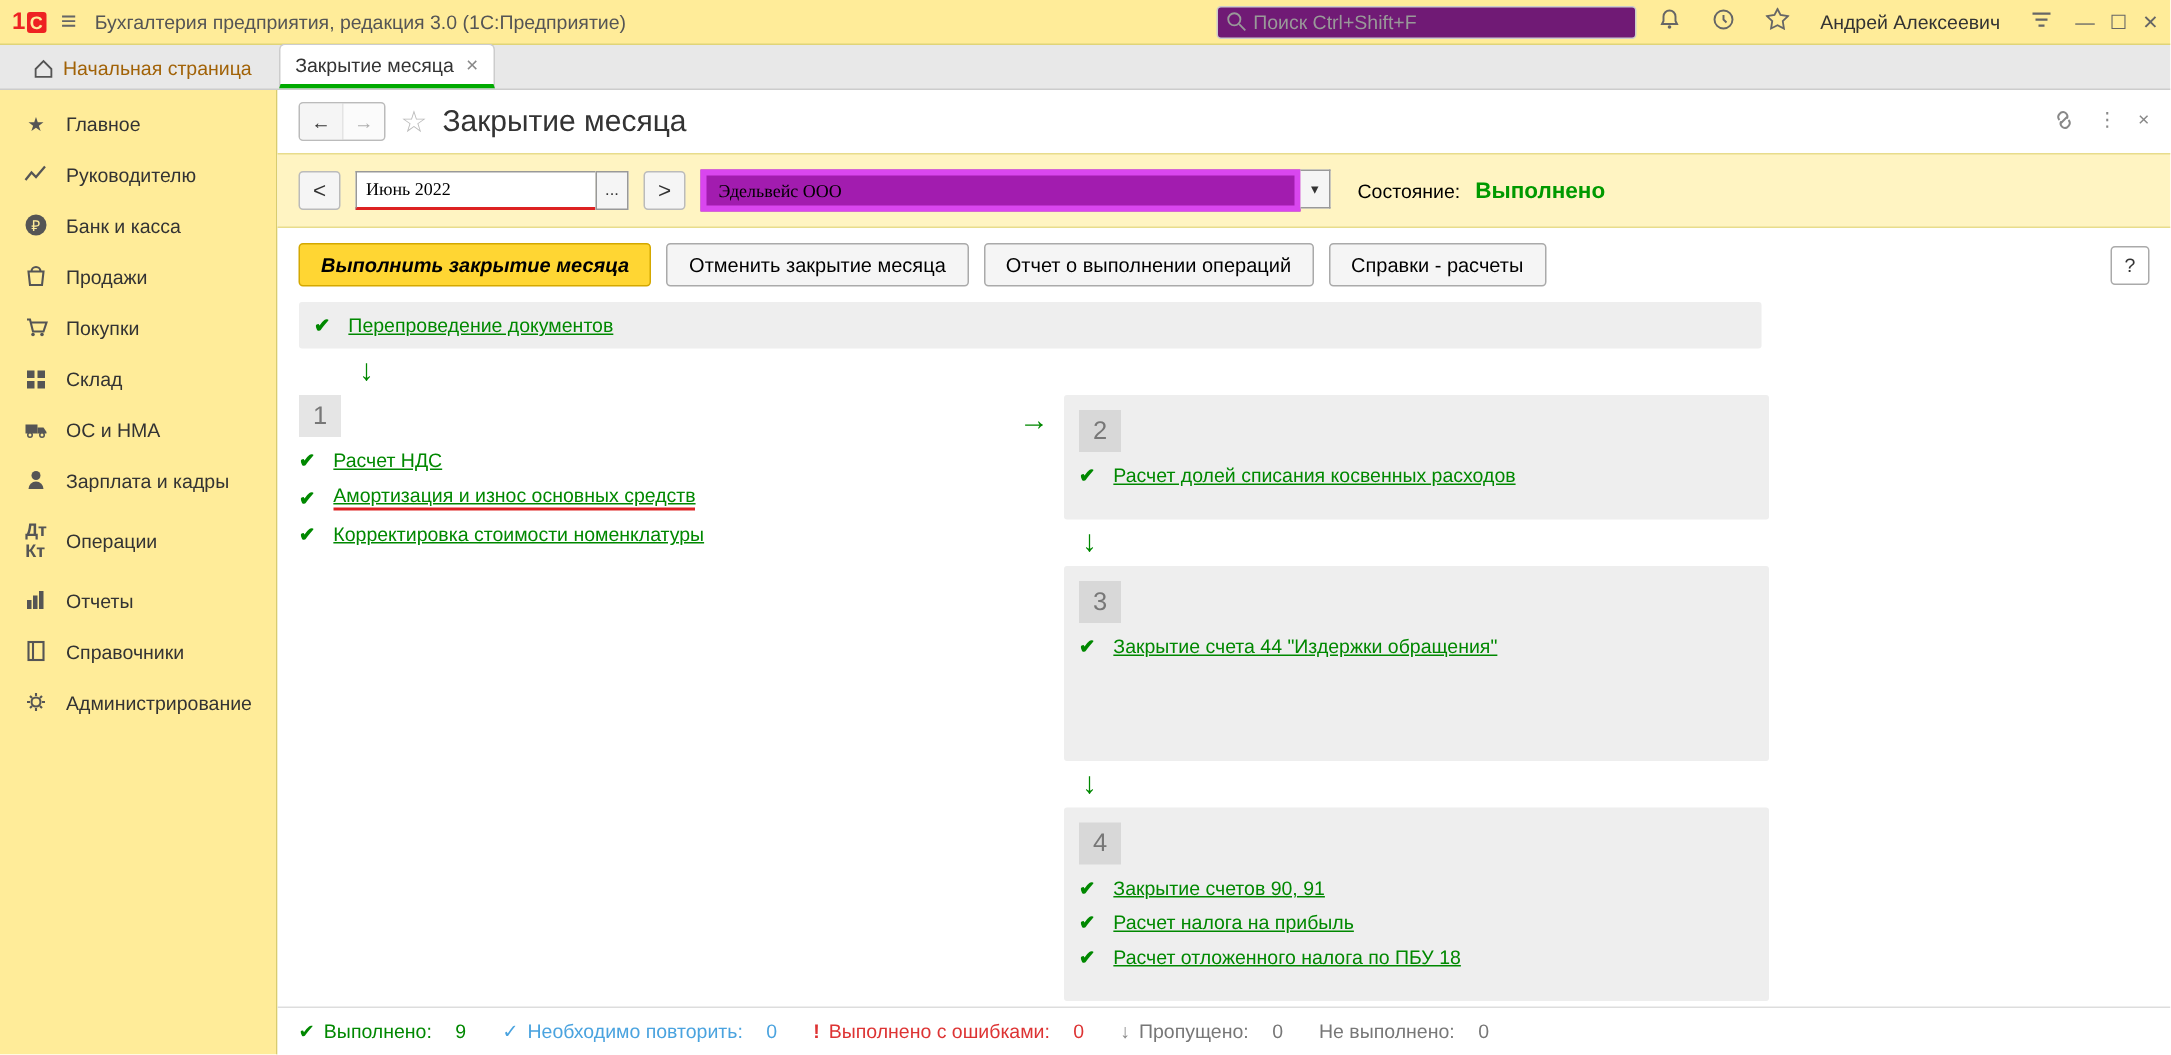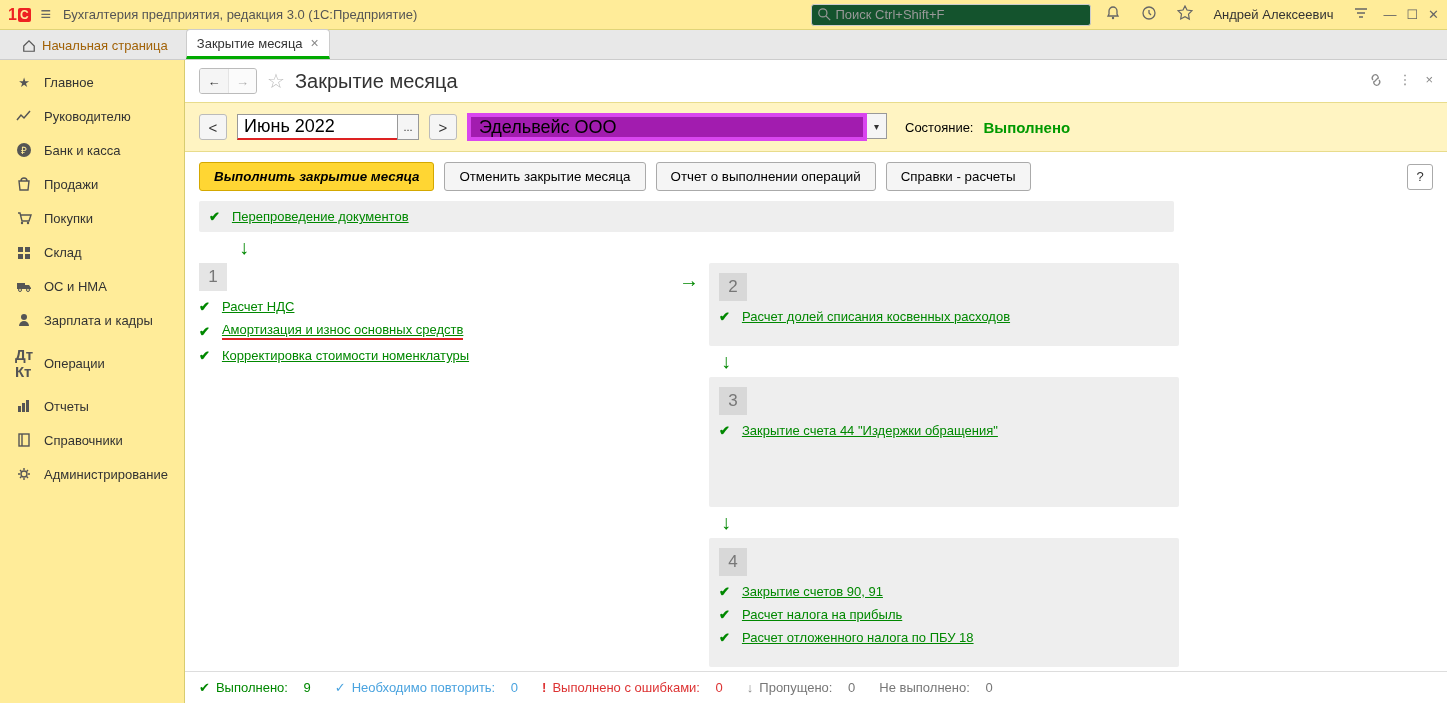--- a/index.html
+++ b/index.html
@@ -2,21 +2,21 @@
 <html><head>
 <meta charset="utf-8">
 <style>
 * { box-sizing: border-box; margin: 0; padding: 0; }
 body { font-family: Arial, sans-serif; font-size: 13px; color: #333; background: #fff; overflow: hidden; }
 
 .titlebar { height: 30px; background: #ffec99; display: flex; align-items: center; padding: 0 8px; border-bottom: 1px solid #e0d478; }
 .logo-1c { color: #e22; font-weight: bold; font-size: 16px; margin-right: 10px; display: flex; align-items: center; }
 .burger-icon { margin-right: 12px; color: #666; font-size: 18px; cursor: pointer; }
 .app-title { color: #555; flex: 0 0 auto; }
-.search-box { margin-left: auto; width: 280px; height: 22px; background: #14532d; border: 1px solid #ccc; border-radius: 3px; display: flex; align-items: center; padding: 0 6px; color: #999; }
+.search-box { margin-left: auto; width: 280px; height: 22px; background: #701a75; border: 1px solid #ccc; border-radius: 3px; display: flex; align-items: center; padding: 0 6px; color: #999; }
 .search-box svg { margin-right: 4px; }
 .title-icons { display: flex; align-items: center; gap: 20px; margin-left: 14px; color: #666; }
 .title-icons .ic { cursor: pointer; }
 .user-name { color: #333; }
 .win-controls { display: flex; gap: 10px; margin-left: 14px; color: #666; }
 
 .tabs-bar { height: 30px; background: #e8e8e8; display: flex; align-items: flex-end; padding: 0 8px; border-bottom: 1px solid #ccc; }
 .tab-home { display: flex; align-items: center; padding: 6px 14px; color: #a16207; cursor: pointer; }
 .tab-home svg { margin-right: 6px; }
 .tab { background: #fff; border: 1px solid #ccc; border-bottom: 3px solid #0a0; padding: 5px 10px; display: flex; align-items: center; border-radius: 4px 4px 0 0; margin-left: 4px; }
@@ -73,21 +73,21 @@
 .spacer-col { width: 40px; display: flex; justify-content: center; }
 
 .status-bar { border-top: 1px solid #ddd; padding: 8px 14px; display: flex; align-items: center; gap: 24px; font-size: 13px; }
 .st { display: flex; align-items: center; gap: 6px; }
 .st.green { color: #080; }
 .st.info { color: #4aa3df; }
 .st.err { color: #d33; }
 .st.gray { color: #777; }
 .dim-ic { color: #888; font-weight: bold; }
 
-input { font-family: Liberation Sans, sans-serif; font-size: 18px; }
+input { font-family: Liberation Serif, serif; font-size: 12px; }
 </style>
 </head>
 <body>
 
 <div class="titlebar">
   <span class="logo-1c">1<span style="background:#e22;color:#ffec99;border-radius:2px;padding:0 2px;margin-left:1px;font-size:12px">С</span></span>
   <span class="burger-icon">≡</span>
   <span class="app-title">Бухгалтерия предприятия, редакция 3.0  (1С:Предприятие)</span>
   <div class="search-box">
     <svg width="13" height="13" viewBox="0 0 16 16">
@@ -202,21 +202,21 @@
     <div class="sidebar-item">
         <span class="side-icon">
           <svg width="16" height="16">
             <circle cx="8" cy="5" r="3" fill="#555"></circle>
             <path d="M3 14a5 5 0 0110 0z" fill="#555"></path>
           </svg>
         </span>
         <span>Зарплата и кадры</span>
       </div>
     <div class="sidebar-item">
-        <span class="side-icon" style="font-size:15px;font-weight:bold">Дт<br>Кт</span>
+        <span class="side-icon" style="font-size:12px;font-weight:bold">Дт<br>Кт</span>
         <span>Операции</span>
       </div>
     <div class="sidebar-item">
         <span class="side-icon">
           <svg width="16" height="16">
             <rect x="2" y="8" width="3" height="6" fill="#555"></rect>
             <rect x="6" y="5" width="3" height="9" fill="#555"></rect>
             <rect x="10" y="2" width="3" height="12" fill="#555"></rect>
           </svg>
         </span>

